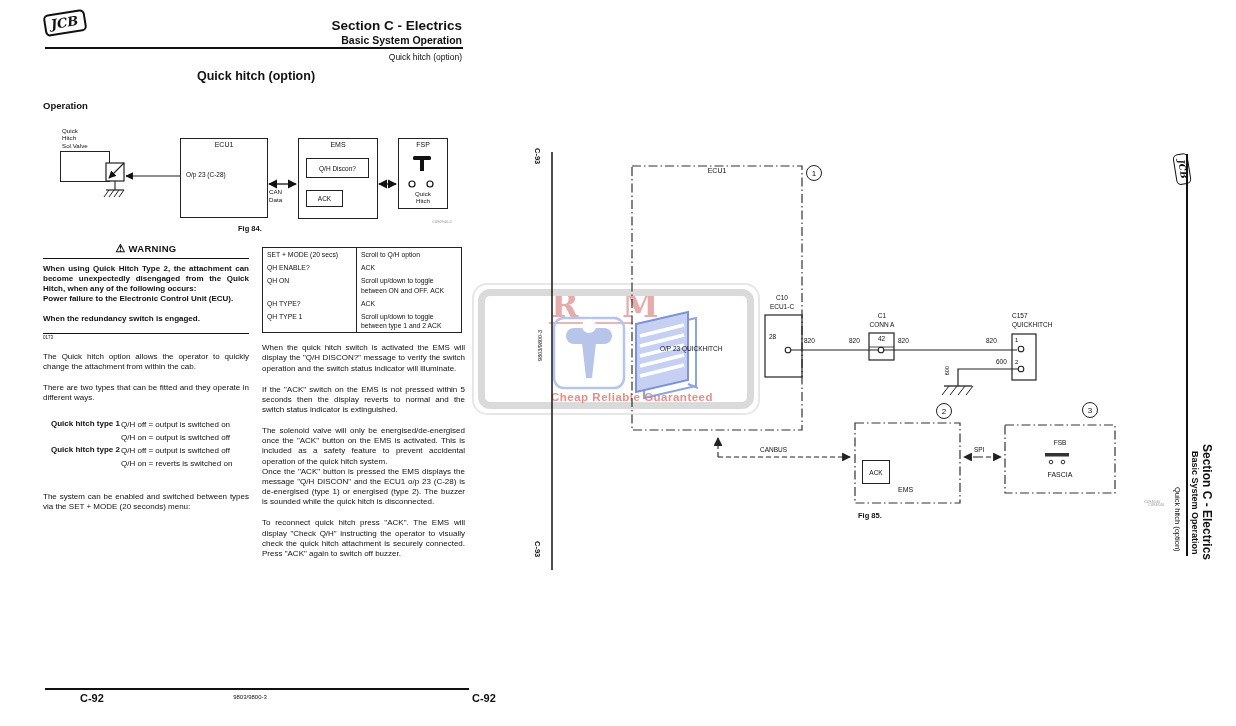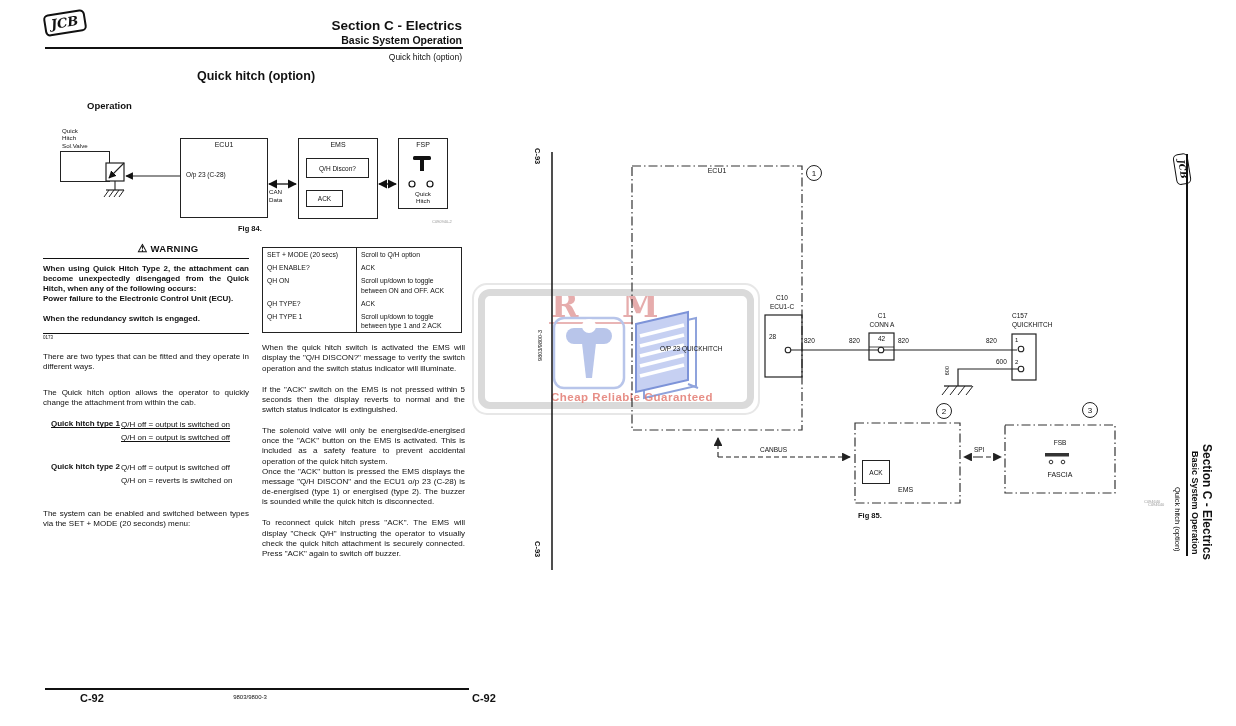--- a/index.html
+++ b/index.html
@@ -9,21 +9,21 @@
   .abs  { position:absolute; }
   .box  { border:1.2px solid #222; background:transparent; }
   .ctr  { display:flex; align-items:center; justify-content:center; text-align:center; }
   .vtx    { writing-mode:vertical-rl; }
   .vtx180 { writing-mode:vertical-rl; transform:rotate(180deg); }
   .pre  { white-space:pre-line; }
   .b    { font-weight:bold; }
   .rt   { text-align:right; }
   .cn   { text-align:center; }
   .f40{font-size:4px;} .f45{font-size:4.5px;} .f55{font-size:5.5px;} .f60{font-size:6px;}
-  .f62{font-size:6.2px;} .f65{font-size:6.5px;} .f70{font-size:7px;} .f75{font-size:7.5px;} .f85{font-size:8.5px;} .f95{font-size:9.5px;margin-left:44px;} .f105{font-size:10.5px;}
+  .f62{font-size:6.2px;} .f65{font-size:6.5px;} .f70{font-size:7px;} .f75{font-size:7.5px;} .f85{font-size:8.5px;} .f95{font-size:9.5px;} .f105{font-size:10.5px;}
   .f110{font-size:11px;margin-left:36px;} .f125{font-size:12.5px;} .f135{font-size:13.5px;}
   .p  { font-size:8px; line-height:1.27; text-align:justify; }
   .circ { border:1.2px solid #222; border-radius:50%; display:flex; align-items:center;
           justify-content:center; font-size:8px; background:#fff; }
   .rule { background:#111; }
   .logo { border:2px solid #111; border-radius:5px; padding:1px 5px 2px 5px;
           font-family:"DejaVu Serif", serif; font-weight:bold; font-style:italic;
           font-size:13px; color:#111; display:inline-block; }
   .gray { color:#999; }
   .z1{z-index:1;} .z2{z-index:2;} .z3{z-index:3;}
@@ -108,24 +108,24 @@
       <span style="font-size:11px;">⚠</span>
       <span>WARNING</span>
     </div>
     <hr class="warnhr" style="margin:3px 0 5px 0;">
     <p class="p b" style="margin-bottom:0;">When using Quick Hitch Type 2, the attachment can become unexpectedly disengaged from the Quick Hitch, when any of the following occurs:</p>
     <p class="p b" style="margin-bottom:9px;">Power failure to the Electronic Control Unit (ECU).</p>
     <p class="p b" style="margin-bottom:9px;">When the redundancy switch is engaged.</p>
     <hr class="warnhr" style="margin:2px 0 1px 0;">
     <div class="f45" style="margin-bottom:12px;">0173</div>
 
+    <p class="p" style="margin-bottom:11px;">The Quick hitch option allows the operator to quickly change the attachment from within the cab.</p>
     <p class="p" style="margin-bottom:16px;">There are two types that can be fitted and they operate in different ways.</p>
-    <p class="p" style="margin-bottom:11px;">The Quick hitch option allows the operator to quickly change the attachment from within the cab.</p>
-
-    <div class="typrow" style="margin-bottom:17px;text-decoration:underline;">
+
+    <div class="typrow" style="">
       <div class="tl">Quick hitch type 1</div>
       <div class="tv">
         <div>Q/H off = output is switched on</div>
         <div>Q/H on = output is switched off</div>
       </div>
     </div>
     <div class="typrow" style="margin-bottom:21px;">
       <div class="tl">Quick hitch type 2</div>
       <div class="tv">
         <div>Q/H off = output is switched off</div>

